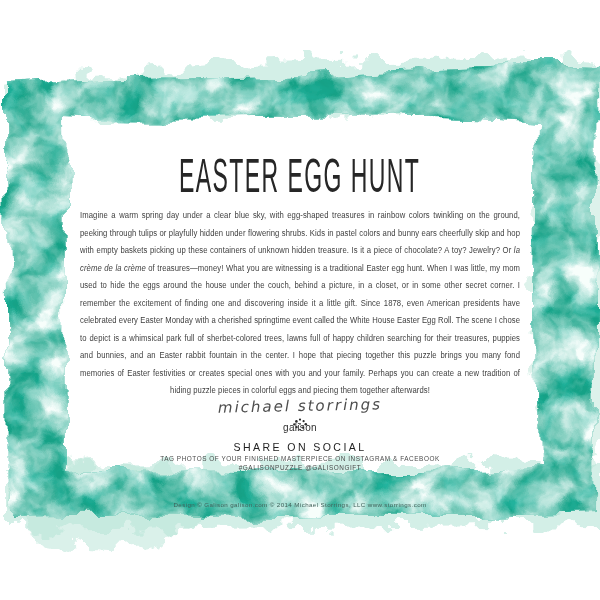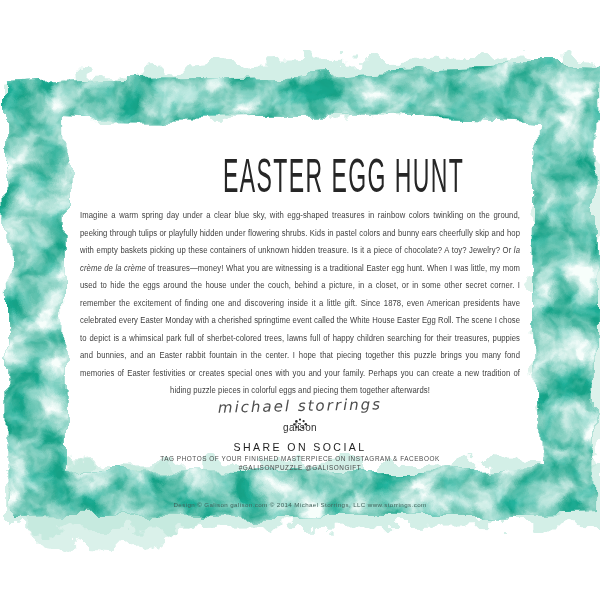--- a/index.html
+++ b/index.html
@@ -5,21 +5,21 @@
   html,body{margin:0;padding:0;}
   body{
     width:600px;height:600px;position:relative;overflow:hidden;
     background:#ffffff;
     font-family:"Liberation Sans",sans-serif;
   }
   .wc-frame{position:absolute;left:0;top:0;width:600px;height:600px;z-index:1;}
   .layer{position:absolute;z-index:2;}
 
   .title{
-    left:0;top:152px;width:600px;text-align:right;
+    left:0;top:152px;width:600px;text-align:center;
     color:#262626;
   }
   .title-inner{
     display:inline-block;
     font-size:49px;line-height:46px;font-weight:400;
     letter-spacing:3px;white-space:nowrap;
     transform:scaleX(0.47);transform-origin:50% 50%;
   }
 
   .paragraph{

